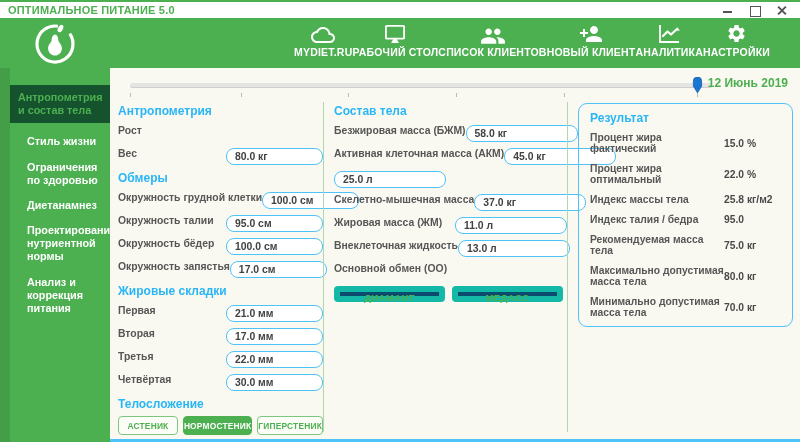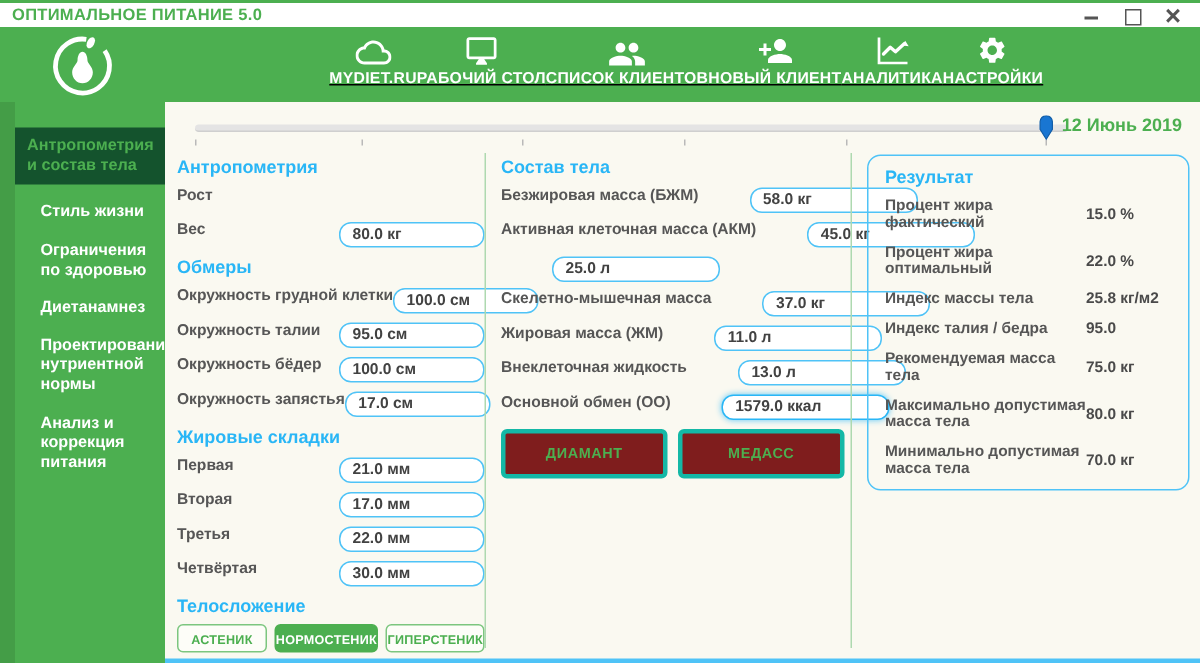--- a/index.html
+++ b/index.html
@@ -15,22 +15,22 @@
   .wbtn { width:12px; height:12px; position:relative; cursor:default; }
   .wbtn.min::before { content:""; position:absolute; left:1px; bottom:3px; width:9px; height:2px; background:#555; }
   .wbtn.max::before { content:""; position:absolute; left:1px; top:2px; width:9px; height:9px; border:1.6px solid #555; }
   .wbtn.cls::before,.wbtn.cls::after { content:""; position:absolute; left:5px; top:1px; width:2px; height:11px; background:#555; }
   .wbtn.cls::before { transform:rotate(45deg);} .wbtn.cls::after { transform:rotate(-45deg);}
 
   
   .nav { position:absolute; left:0; top:18px; width:800px; height:50px; background:#4caf50;
     display:flex; align-items:center; }
   .logo { width:110px; display:flex; justify-content:center; align-items:center; }
-  .navitems { flex:1; display:flex; justify-content:center; align-items:flex-end;
-    padding:0 30px 5px 35px;text-decoration:underline; }
+  .navitems { flex:1; display:flex; justify-content:flex-end; align-items:flex-end;
+    padding:0 30px 5px 35px; }
   .navitem { display:flex; flex-direction:column; align-items:center; gap:2px; cursor:pointer; }
   .navitem .nlabel { color:#fff; font-size:10.5px; font-weight:700; letter-spacing:.2px; white-space:nowrap; }
   .navitem svg { display:block; }
 
   
   .sidebar { position:absolute; left:0; top:68px; width:110px; height:374px; background:#4caf50; padding-top:17px; }
   .sidebar::before { content:""; position:absolute; left:0; top:0; bottom:0; width:10px; background:rgba(0,0,0,.10); }
   .side-item { position:relative; padding:0 5px 0 15px; margin-bottom:12px; color:#fff;
     font-size:10.8px; font-weight:700; line-height:1.22; cursor:pointer;margin-left:12px; }
   .side-item.active { background:#14532d; color:#4caf50; padding:6px 5px 6px 15px; margin-left:10px; padding-left:8px; }
@@ -53,32 +53,32 @@
   .col2 { width:243px; padding-left:10px; }
   .col3 { flex:1; padding-left:10px; }
   .vdiv { width:1px; background:#aed9b0; margin-top:2px; height:330px; }
 
   .sec-title { color:#29b6f6; font-size:12px; font-weight:700; margin:4px 0 7px; }
   .frow { display:flex; align-items:flex-start; justify-content:space-between; margin-bottom:6px; height:17px; }
   .flabel { color:#565656; font-size:10.4px; font-weight:700; white-space:nowrap; }
   .fin { height:17px; border:1.5px solid #4fc3f7; border-radius:8px; background:#fff;
     font-family:inherit; font-size:10.4px; font-weight:700; color:#424242; padding:0 0 0 8px; outline:none; }
   .col1 .fin { width:97px; }
-  .col2 .fin { width:112px;margin-left:34px; }
+  .col2 .fin { width:112px; }
   .fin.focus { box-shadow:0 0 4px rgba(79,195,247,.95); border-color:#29b6f6; }
 
   
   .bt-row { display:flex; gap:5px; margin-top:2px; }
   .bt-btn { flex:1; height:19px; border:1px solid #7cc67f; border-radius:4px; background:#fdfdf8;
     color:#4caf50; font-family:inherit; font-size:8.4px; font-weight:700; letter-spacing:.2px; cursor:pointer; }
   .bt-btn.selected { background:#4caf50; border-color:#4caf50; color:#fff; }
 
   
   .dev-row { display:flex; gap:7px; margin-top:4px; padding-right:4px; }
-  .dev-btn { flex:1; height:33px; border:3px solid #14b8a6; border-radius:4px; background:#7f1d1d;
+  .dev-btn { flex:1; height:16px; border:6px solid #14b8a6; border-radius:4px; background:#0c4a6e;
     color:#4caf50; font-family:inherit; font-size:9.6px; font-weight:700; letter-spacing:.4px; cursor:pointer; }
 
   
   .res-box { margin-top:3px; border:1.5px solid #4fc3f7; border-radius:9px; padding:7px 10px 4px 11px; }
   .rrow { display:flex; align-items:center; margin-bottom:9px; }
   .rlabel { flex:1; color:#565656; font-size:10.3px; font-weight:700; }
   .rvalue { width:58px; color:#4a4a4a; font-size:10.3px; font-weight:700; }
 </style>
 </head>
 <body>
@@ -249,21 +249,20 @@
       <div class="frow">
         <span class="flabel">Жировая масса (ЖМ)</span>
         <input class="fin" value="11.0 л" style="">
       </div>
       <div class="frow">
         <span class="flabel">Внеклеточная жидкость</span>
         <input class="fin" value="13.0 л" style="">
       </div>
       <div class="frow">
         <span class="flabel">Основной обмен (ОО)</span>
-        <input class="fin focus" value="1579.0 ккал" style="">
       </div>
       <div class="dev-row">
         <button class="dev-btn">ДИАМАНТ</button>
         <button class="dev-btn">МЕДАСС</button>
       </div>
     </div>
 
     <div class="vdiv"></div>
 
     <div class="col3">

